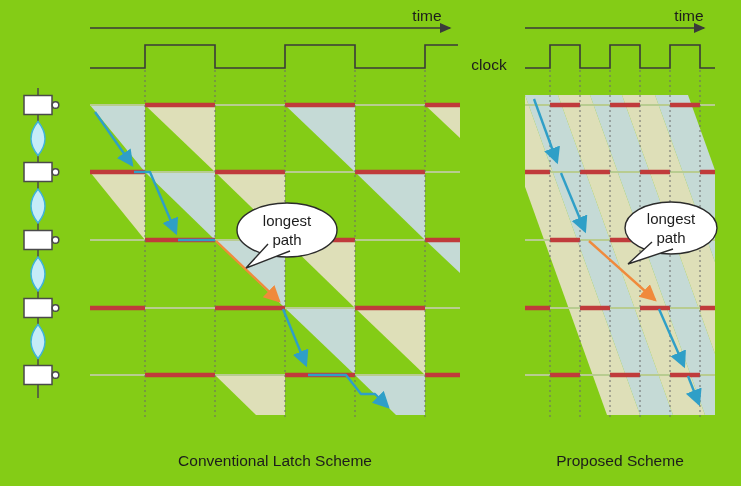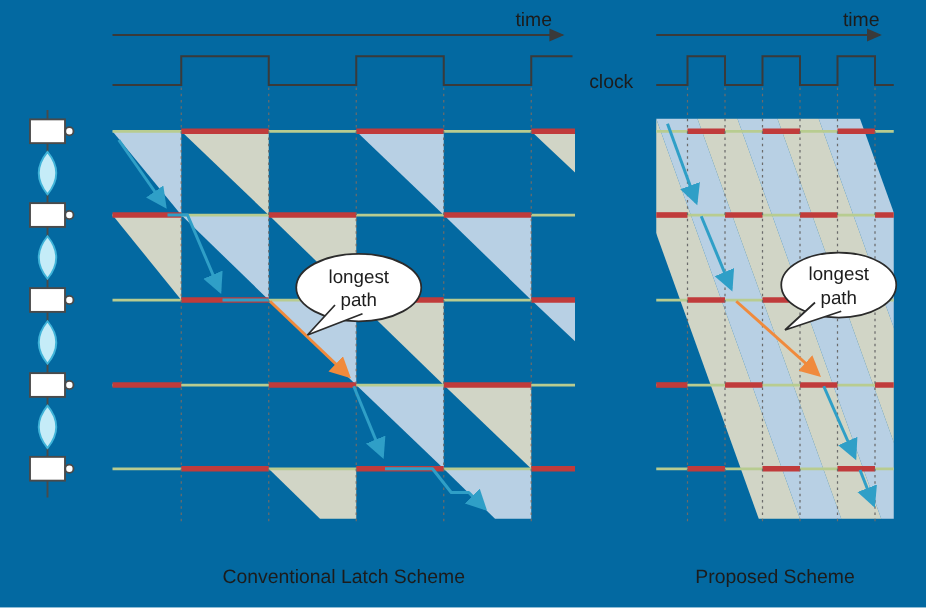--- a/index.html
+++ b/index.html
@@ -1,16 +1,16 @@
 <!DOCTYPE html>
 <html><head>
 <meta charset="utf-8">
 <style>
   html,body{margin:0;padding:0;background:#ffffff;}
-  .canvas{position:relative;width:741px;height:486px;background:#0369a1;overflow:hidden;}
+  .canvas{position:relative;width:741px;height:486px;background:#84cc16;overflow:hidden;}
   svg{display:block;}
   text{font-family:"Liberation Sans","DejaVu Sans",sans-serif;fill:#1c1c1c;}
   .lbl{font-size:15.5px;}
   .caption{font-size:15.5px;}
   .bubble-text{font-size:15px;}
   .wave{fill:none;stroke:#3a3a3a;stroke-width:1.6;}
   .timeline{stroke:#3a3a3a;stroke-width:1.5;fill:none;}
   .dash{stroke:#6b6b6b;stroke-width:1;stroke-dasharray:2 3;fill:none;}
   .greenline{stroke-width:2.2;}
   .redseg{stroke-width:4.5;}

